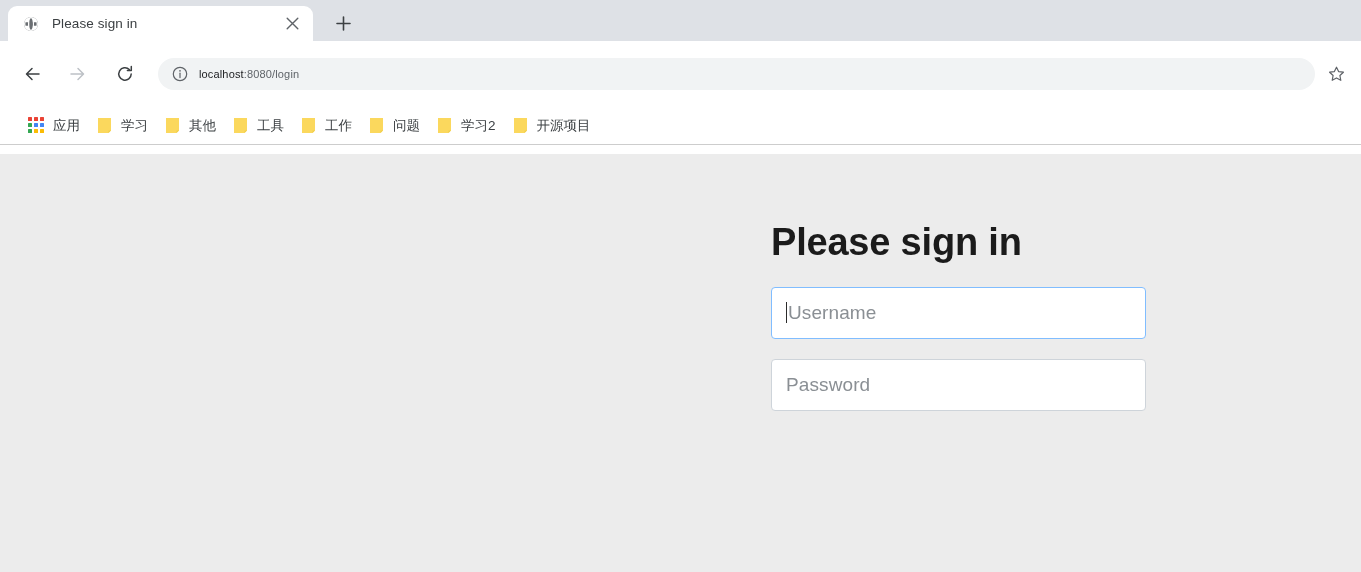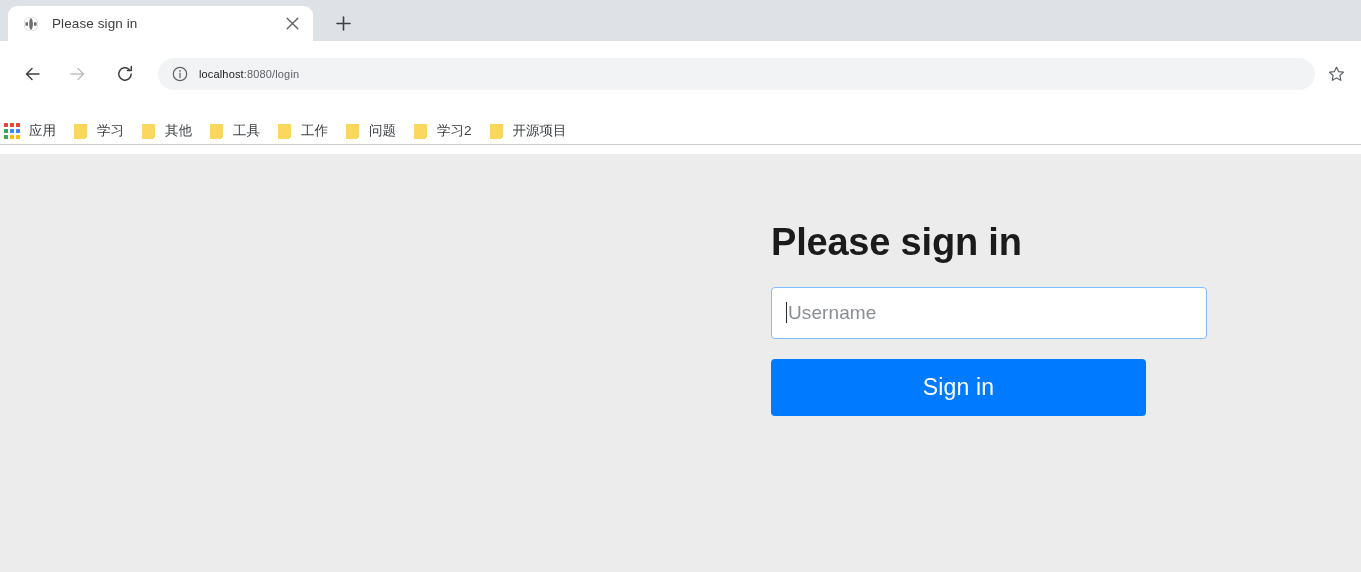--- a/index.html
+++ b/index.html
@@ -155,22 +155,22 @@
     color: #5f6368;
     flex: none;
   }
 
   
   .bookmarks {
     height: 38px;
     background: #ffffff;
     border-bottom: 1px solid #cdcdcd;
     display: flex;
-    align-items: flex-end;
-    padding-left: 0;
+    align-items: center;
+    padding-left: 24px;
     flex: none;
   }
 
   .bm-item {
     display: flex;
     align-items: center;
     height: 26px;
     padding: 0 8px 0 4px;
     border-radius: 4px;
     margin-right: 4px;
@@ -220,21 +220,21 @@
   .signin-heading {
     font-size: 38px;
     font-weight: bold;
     color: #1b1b1b;
     letter-spacing: -.2px;
     margin-bottom: 23px;
     line-height: 1.1;
   }
 
   .field {
-    width: 436px;
+    width: 375px;
     height: 52px;
     background: #ffffff;
     border: 1px solid #ced4da;
     border-radius: 4px;
     display: flex;
     align-items: center;
     padding: 16px 14px;
     margin-bottom: 20px;
     position: relative;
   }
@@ -428,19 +428,21 @@
   <div class="page">
     <form class="signin-form">
 
       <div class="signin-heading">Please sign in</div>
 
       <div class="field focused">
         <span class="caret"></span>
         <span class="field-placeholder">Username</span>
       </div>
 
-
-      <div class="signin-btn">Sign in</div>
+      <div class="field">
+        <span class="field-placeholder">Password</span>
+      </div>
+
 
     </form>
   </div>
 
 </div>
 
 </body></html>

